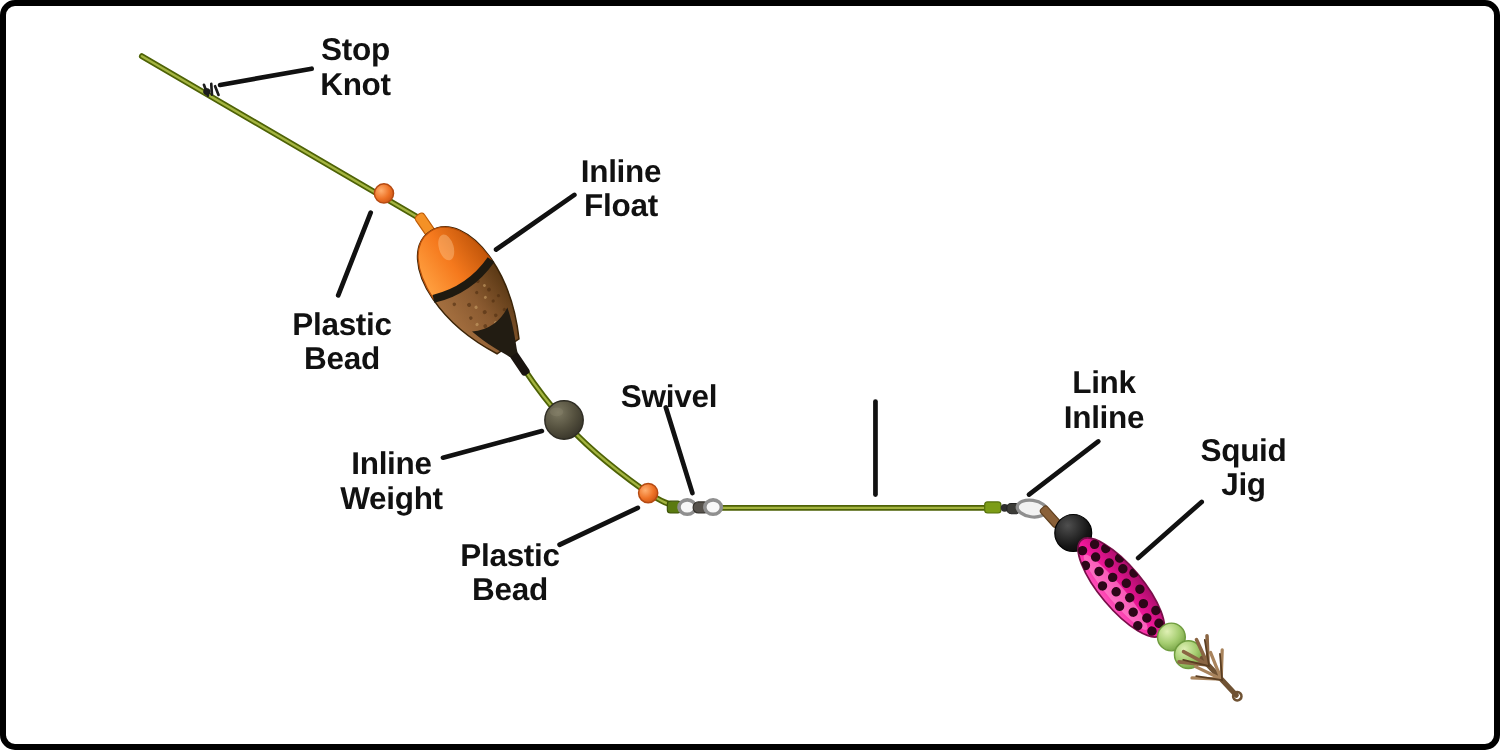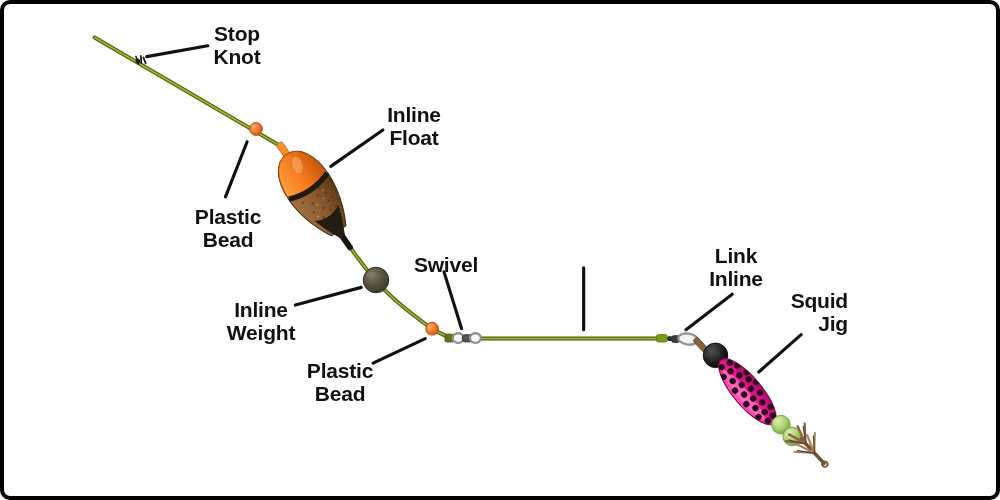--- a/index.html
+++ b/index.html
@@ -26,21 +26,21 @@
     user-select:none;
   }
   .lbl-stop-knot{left:183px;top:18px;width:100px;}
   .lbl-inline-float{left:360px;top:99px;width:100px;}
   .lbl-plastic-bead-upper{left:174px;top:201px;width:100px;}
   .lbl-bullet-weight{left:207px;top:294px;width:100px;}
   .lbl-plastic-bead-lower{left:286px;top:355px;width:100px;}
   .lbl-swivel{left:392px;top:249px;width:100px;}
   .lbl-fluorocarbon{left:510px;top:214px;width:152px;}
   .lbl-link-swivel{left:682px;top:240px;width:100px;}
-  .lbl-squid-jig{left:744px;top:285px;width:100px;text-align:right;}
+  .lbl-squid-jig{left:775px;top:285px;width:100px;}
   .ptr{stroke:var(--ink,#111);stroke-width:3.2;stroke-linecap:round;}
   .rig-dark{stroke:var(--line-dark,#4e6206);stroke-width:4;fill:none;stroke-linecap:round;}
   .rig-light{stroke:var(--line-light,#a4b440);stroke-width:1.6;fill:none;stroke-linecap:round;}
 </style>
 </head>
 <body>
 
 <div class="figure">
 
   <svg class="art" viewBox="0 0 1000 500">

